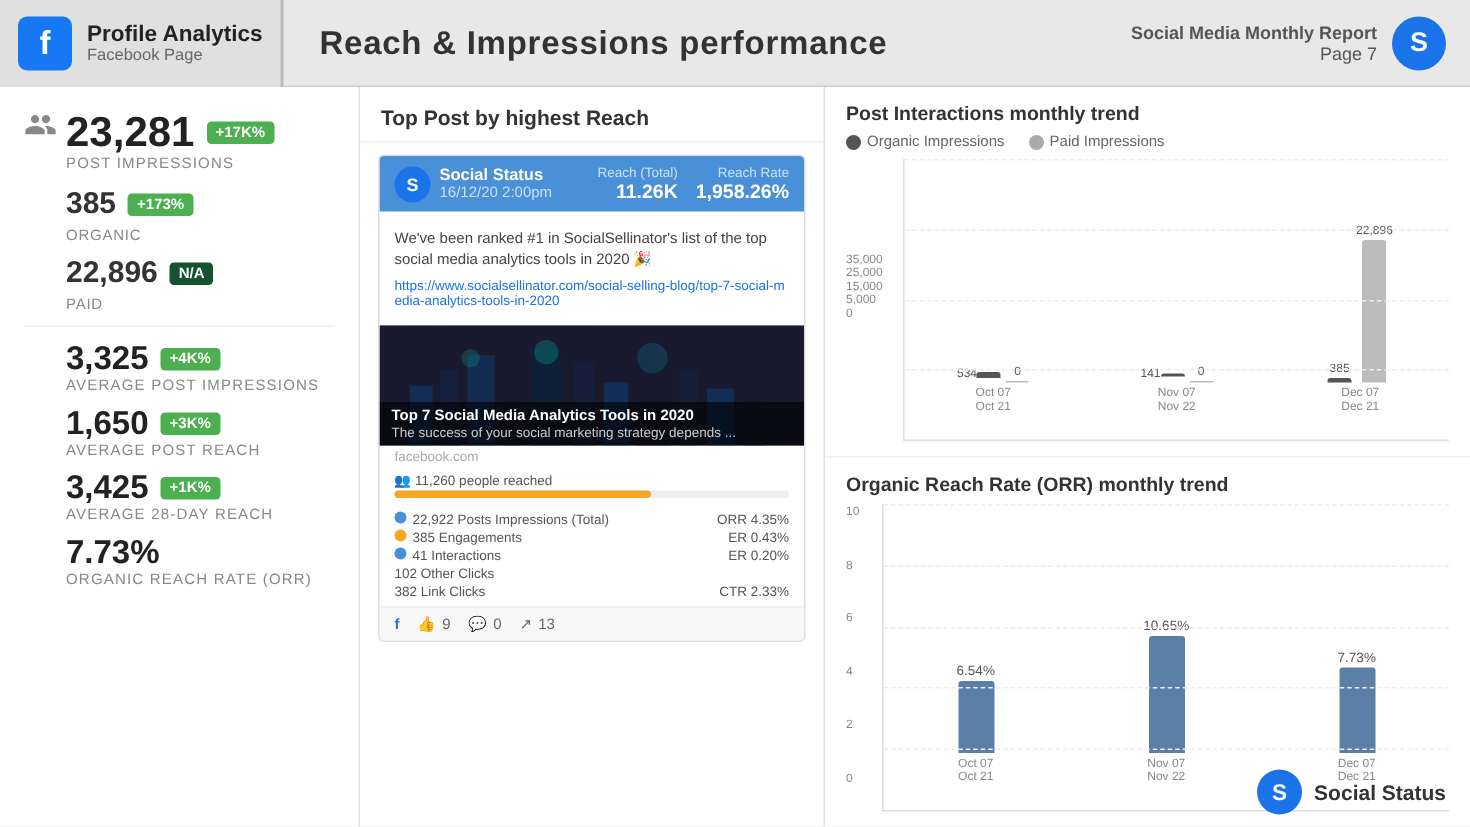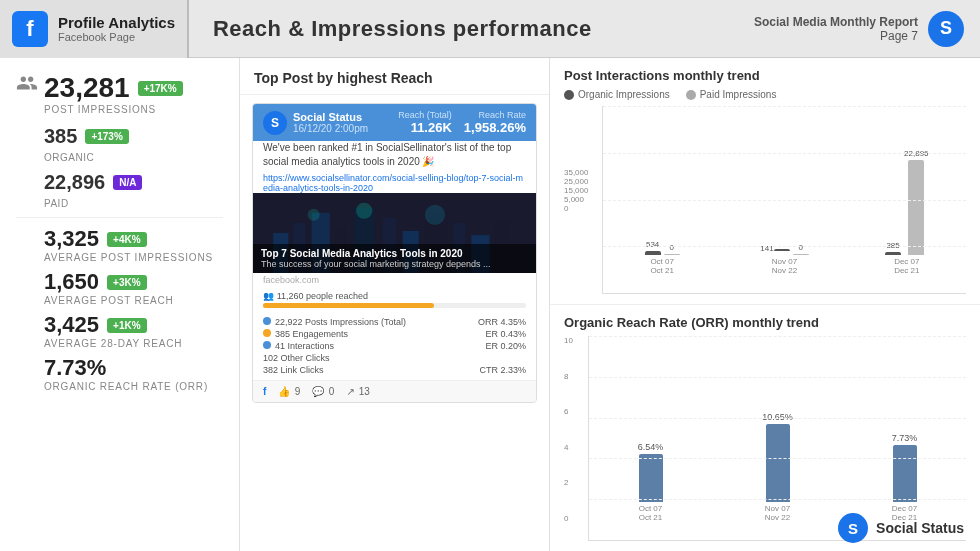--- a/index.html
+++ b/index.html
@@ -113,21 +113,21 @@
       color: #222;
     }
     .badge {
       padding: 2px 6px;
       border-radius: 3px;
       font-size: 10px;
       font-weight: bold;
       color: white;
     }
     .badge-green { background: #4caf50; }
-    .badge-gray { background: #6d28d9; }
+    .badge-gray { background: #14532d; }
     .metric-label {
       font-size: 10px;
       color: #888;
       letter-spacing: 0.8px;
       text-transform: uppercase;
       padding-left: 28px;
       margin-bottom: 6px;
     }
     .sub-metrics { padding-left: 28px; margin-bottom: 4px; }
     .sub-metric {
@@ -212,21 +212,21 @@
     }
     .post-card-name { color: white; font-weight: bold; font-size: 11px; }
     .post-card-date { color: #c8e0f8; font-size: 10px; }
     .post-card-stats {
       display: flex;
       gap: 12px;
     }
     .stat-block { text-align: right; }
     .stat-label-sm { font-size: 9px; color: #c8e0f8; }
     .stat-value-sm { font-size: 13px; font-weight: bold; color: white; }
-    .post-card-body { padding: 0 10px; }
+    .post-card-body { padding: 12px 10px; }
     .post-card-text { font-size: 10px; color: #444; line-height: 1.4; margin-bottom: 4px; }
     .post-card-link { font-size: 9px; color: #1a73e8; word-break: break-all; }
     .post-card-image {
       width: 100%;
       height: 80px;
       background: linear-gradient(135deg, #1a1a2e 0%, #16213e 30%, #0f3460 60%, #333 100%);
       display: flex;
       align-items: center;
       justify-content: center;
       position: relative;
@@ -552,21 +552,21 @@
         </div>
         <div style="height:100%;border-left:1px solid #ddd;border-bottom:1px solid #ddd;display:flex;align-items:flex-end;padding-bottom:18px;gap:20px;padding-left:8px;padding-right:8px;position:relative;">
 
           <div style="position:absolute;left:0;right:0;top:0%;border-top:1px dashed #eee;"></div>
           <div style="position:absolute;left:0;right:0;top:25%;border-top:1px dashed #eee;"></div>
           <div style="position:absolute;left:0;right:0;top:50%;border-top:1px dashed #eee;"></div>
           <div style="position:absolute;left:0;right:0;top:75%;border-top:1px dashed #eee;"></div>
 
           <div style="flex:1;display:flex;flex-direction:column;align-items:center;">
             <div style="display:flex;gap:3px;align-items:flex-end;">
-              <div style="display:flex;flex-direction:column;align-items:center;">
+              <div style="display:flex;align-items:center;">
                 <span style="font-size:8px;color:#555;margin-bottom:2px;">534</span>
                 <div style="width:16px;height:4px;background:#555;border-radius:2px 2px 0 0;"></div>
               </div>
               <div style="display:flex;flex-direction:column;align-items:center;">
                 <span style="font-size:8px;color:#555;margin-bottom:2px;">0</span>
                 <div style="width:16px;height:1px;background:#bbb;border-radius:2px 2px 0 0;"></div>
               </div>
             </div>
             <div style="font-size:8px;color:#888;margin-top:2px;text-align:center;">Oct 07</div>
             <div style="font-size:8px;color:#888;text-align:center;">Oct 21</div>

